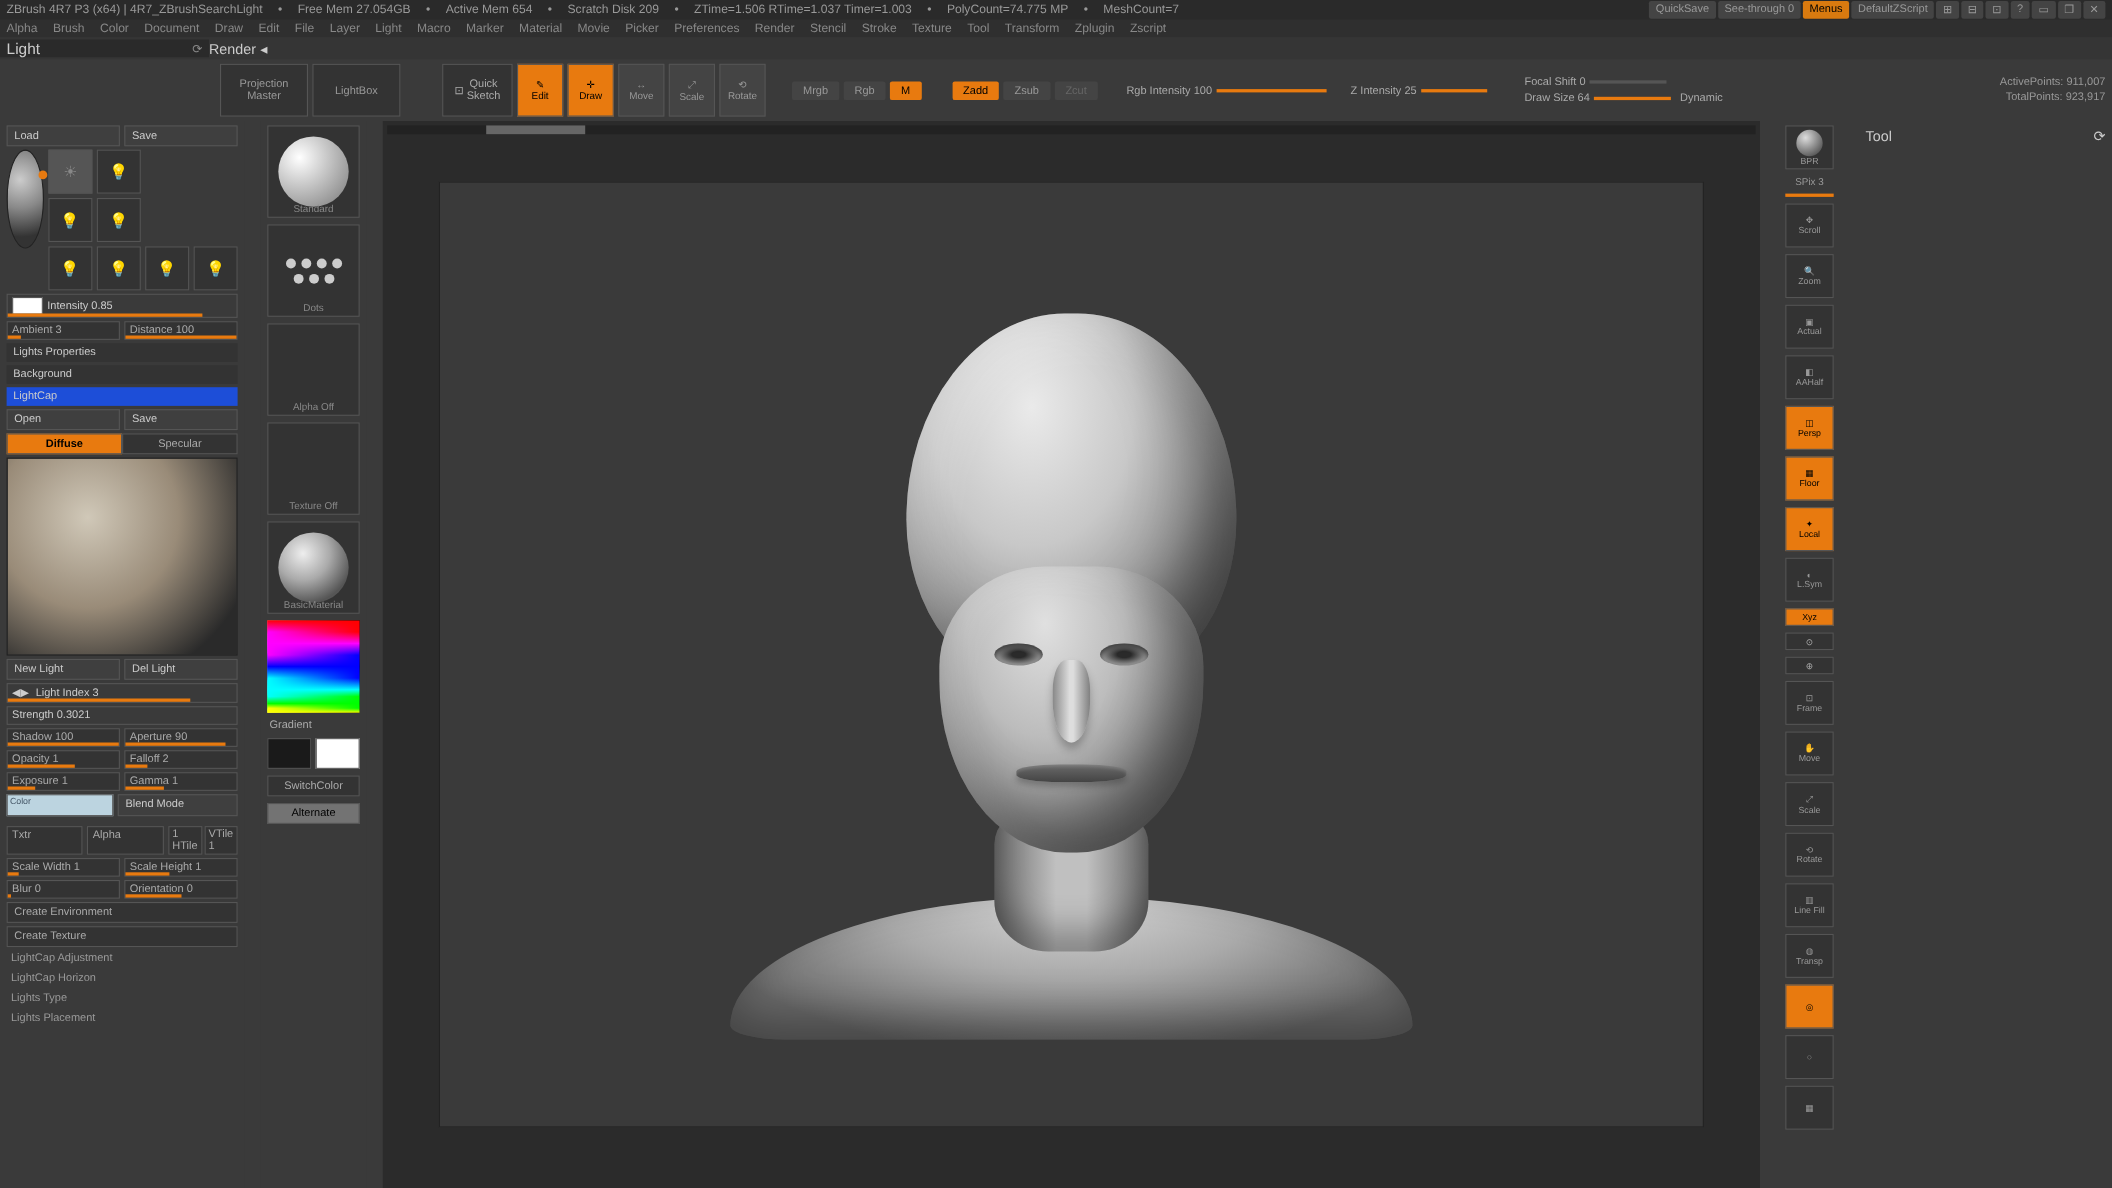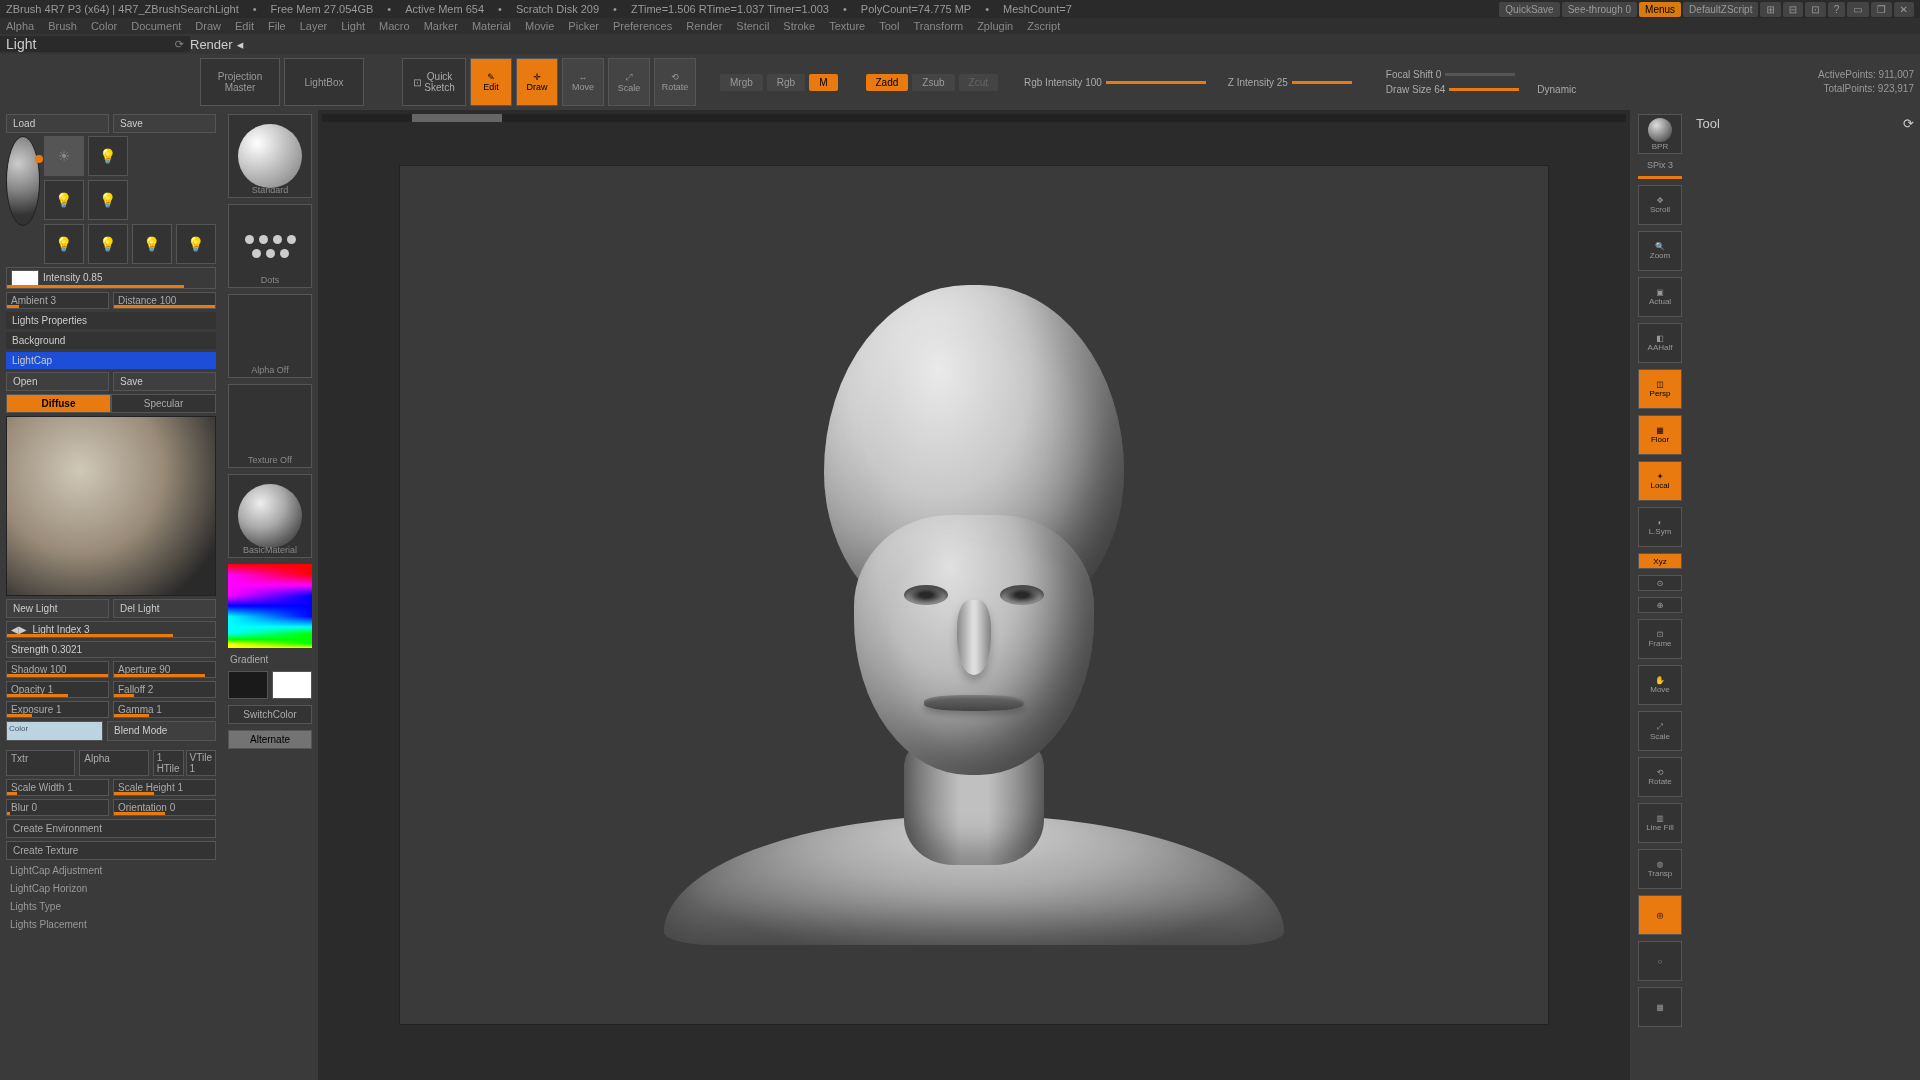--- a/index.html
+++ b/index.html
@@ -35,21 +35,21 @@
 .toolbar .modebtn.gray { background:#444; color:#999; }
 .toolbar .chips { display:flex; gap:4px; margin-left:10px; }
 .toolbar .chip { padding:3px 10px; background:#444; border-radius:2px; font-size:10px; color:#999; }
 .toolbar .chip.orange { background:#e87a0f; color:#000; }
 .toolbar .chip.dim { color:#666; }
 .toolbar .srow { display:flex; align-items:center; gap:4px; }
 .toolbar .sbar { width:100px; height:3px; background:#e87a0f; position:relative; }
 .toolbar .stats { margin-left:auto; font-size:10px; color:#999; text-align:right; line-height:14px; }
 
 
-.main { display:flex; height:calc(1080px - 110px); }
+.main { display:flex; height:calc(1080px - 110px);gap:15px; }
 
 
 .leftpanel { width:222px; background:#3a3a3a; padding:4px 6px; overflow:hidden; display:flex; flex-direction:column; gap:3px; font-size:10px; }
 .leftpanel .row2 { display:flex; gap:4px; }
 .leftpanel .halfbtn { flex:1; background:#3f3f3f; border:1px solid #555; padding:3px 6px; color:#ccc; }
 .leftpanel .lightgrid { display:flex; gap:4px; }
 .leftpanel .bigball { width:90px; height:90px; background:radial-gradient(circle at 35% 30%, #ccc, #888 40%, #333 80%); border-radius:50%; border:1px solid #222; position:relative; }
 .leftpanel .bigball .dot { position:absolute; width:8px; height:8px; background:#e87a0f; border-radius:50%; top:18px; left:28px; }
 .leftpanel .subgrid { display:flex; flex-direction:column; gap:4px; }
 .leftpanel .subrow { display:flex; gap:4px; }
@@ -252,21 +252,21 @@
     </div>
   </div>
   <div style="display:flex;flex-direction:column;gap:4px;margin-left:30px">
     <div class="srow">
         <span>Focal Shift 0</span>
         <div class="sbar" style="background:#555;width:70px"></div>
       </div>
     <div class="srow">
         <span>Draw Size 64</span>
         <div class="sbar" style="width:70px"></div>
-        <span style="margin-left:14px">Dynamic</span>
+        <span style="margin-left:4px">Dynamic</span>
       </div>
   </div>
   <div class="stats">
     <div>ActivePoints:  911,007</div>
     <div>TotalPoints:  923,917</div>
   </div>
 </div>
 
 <div class="main">
 

